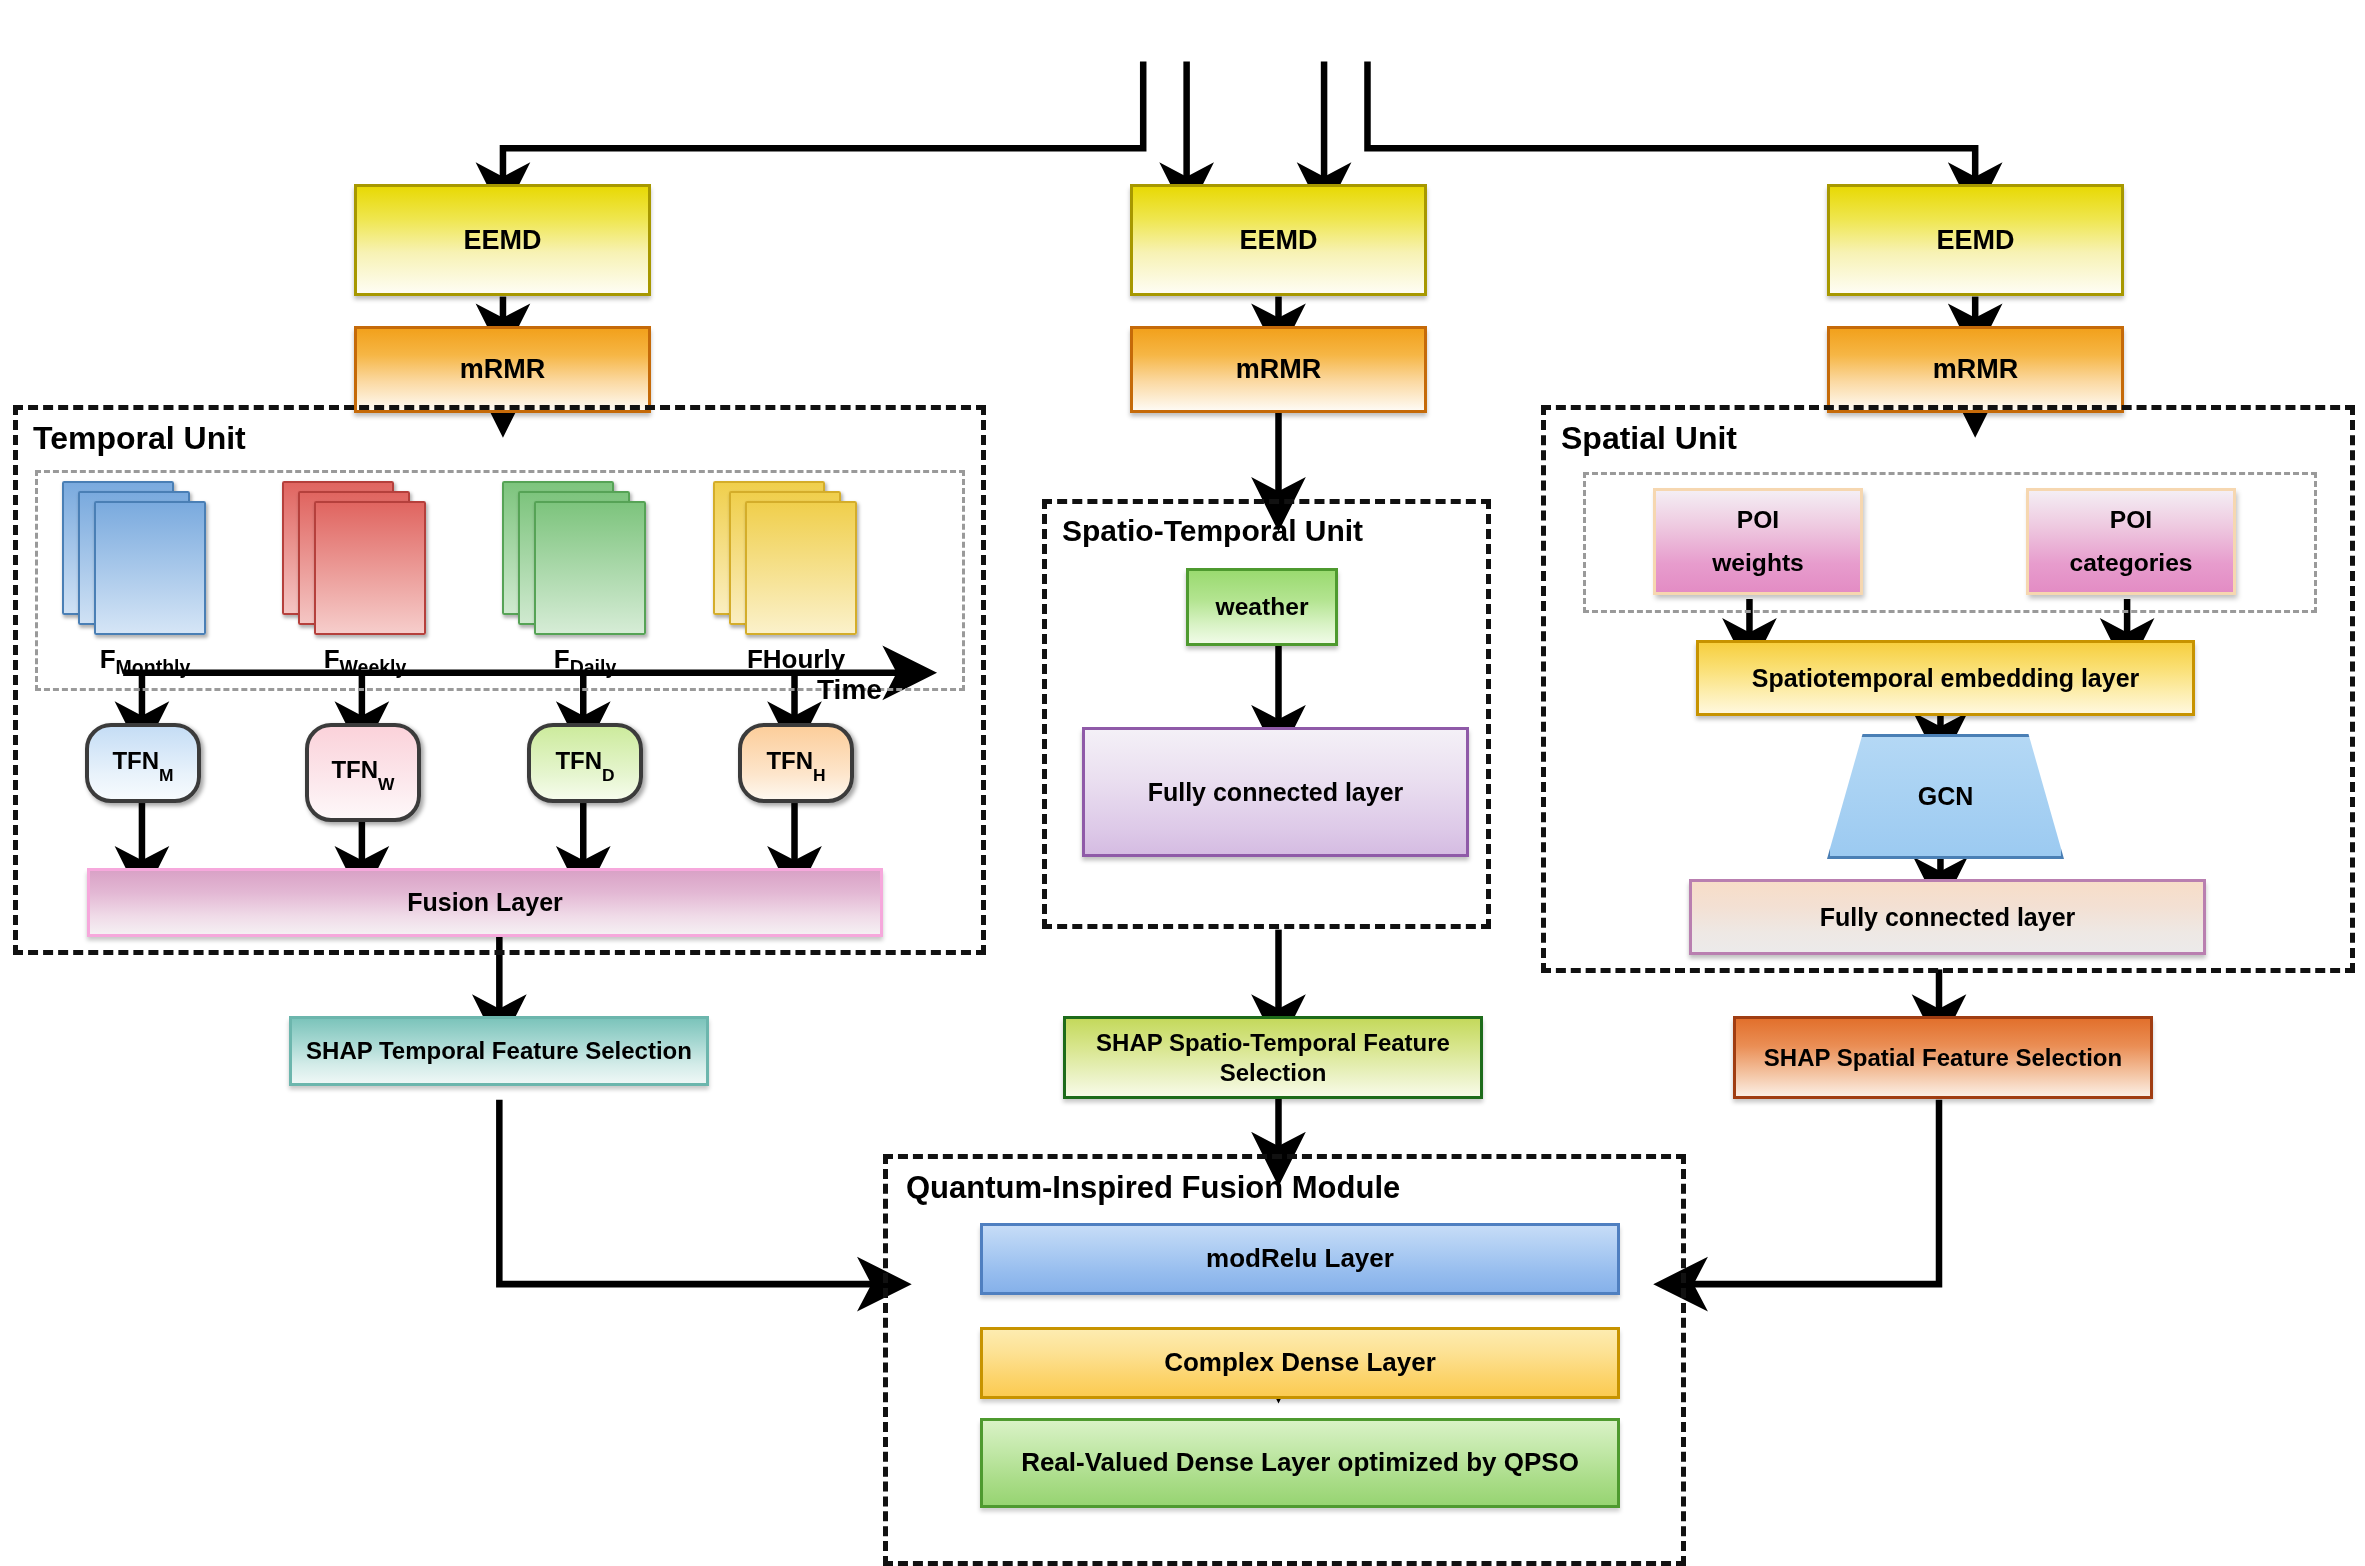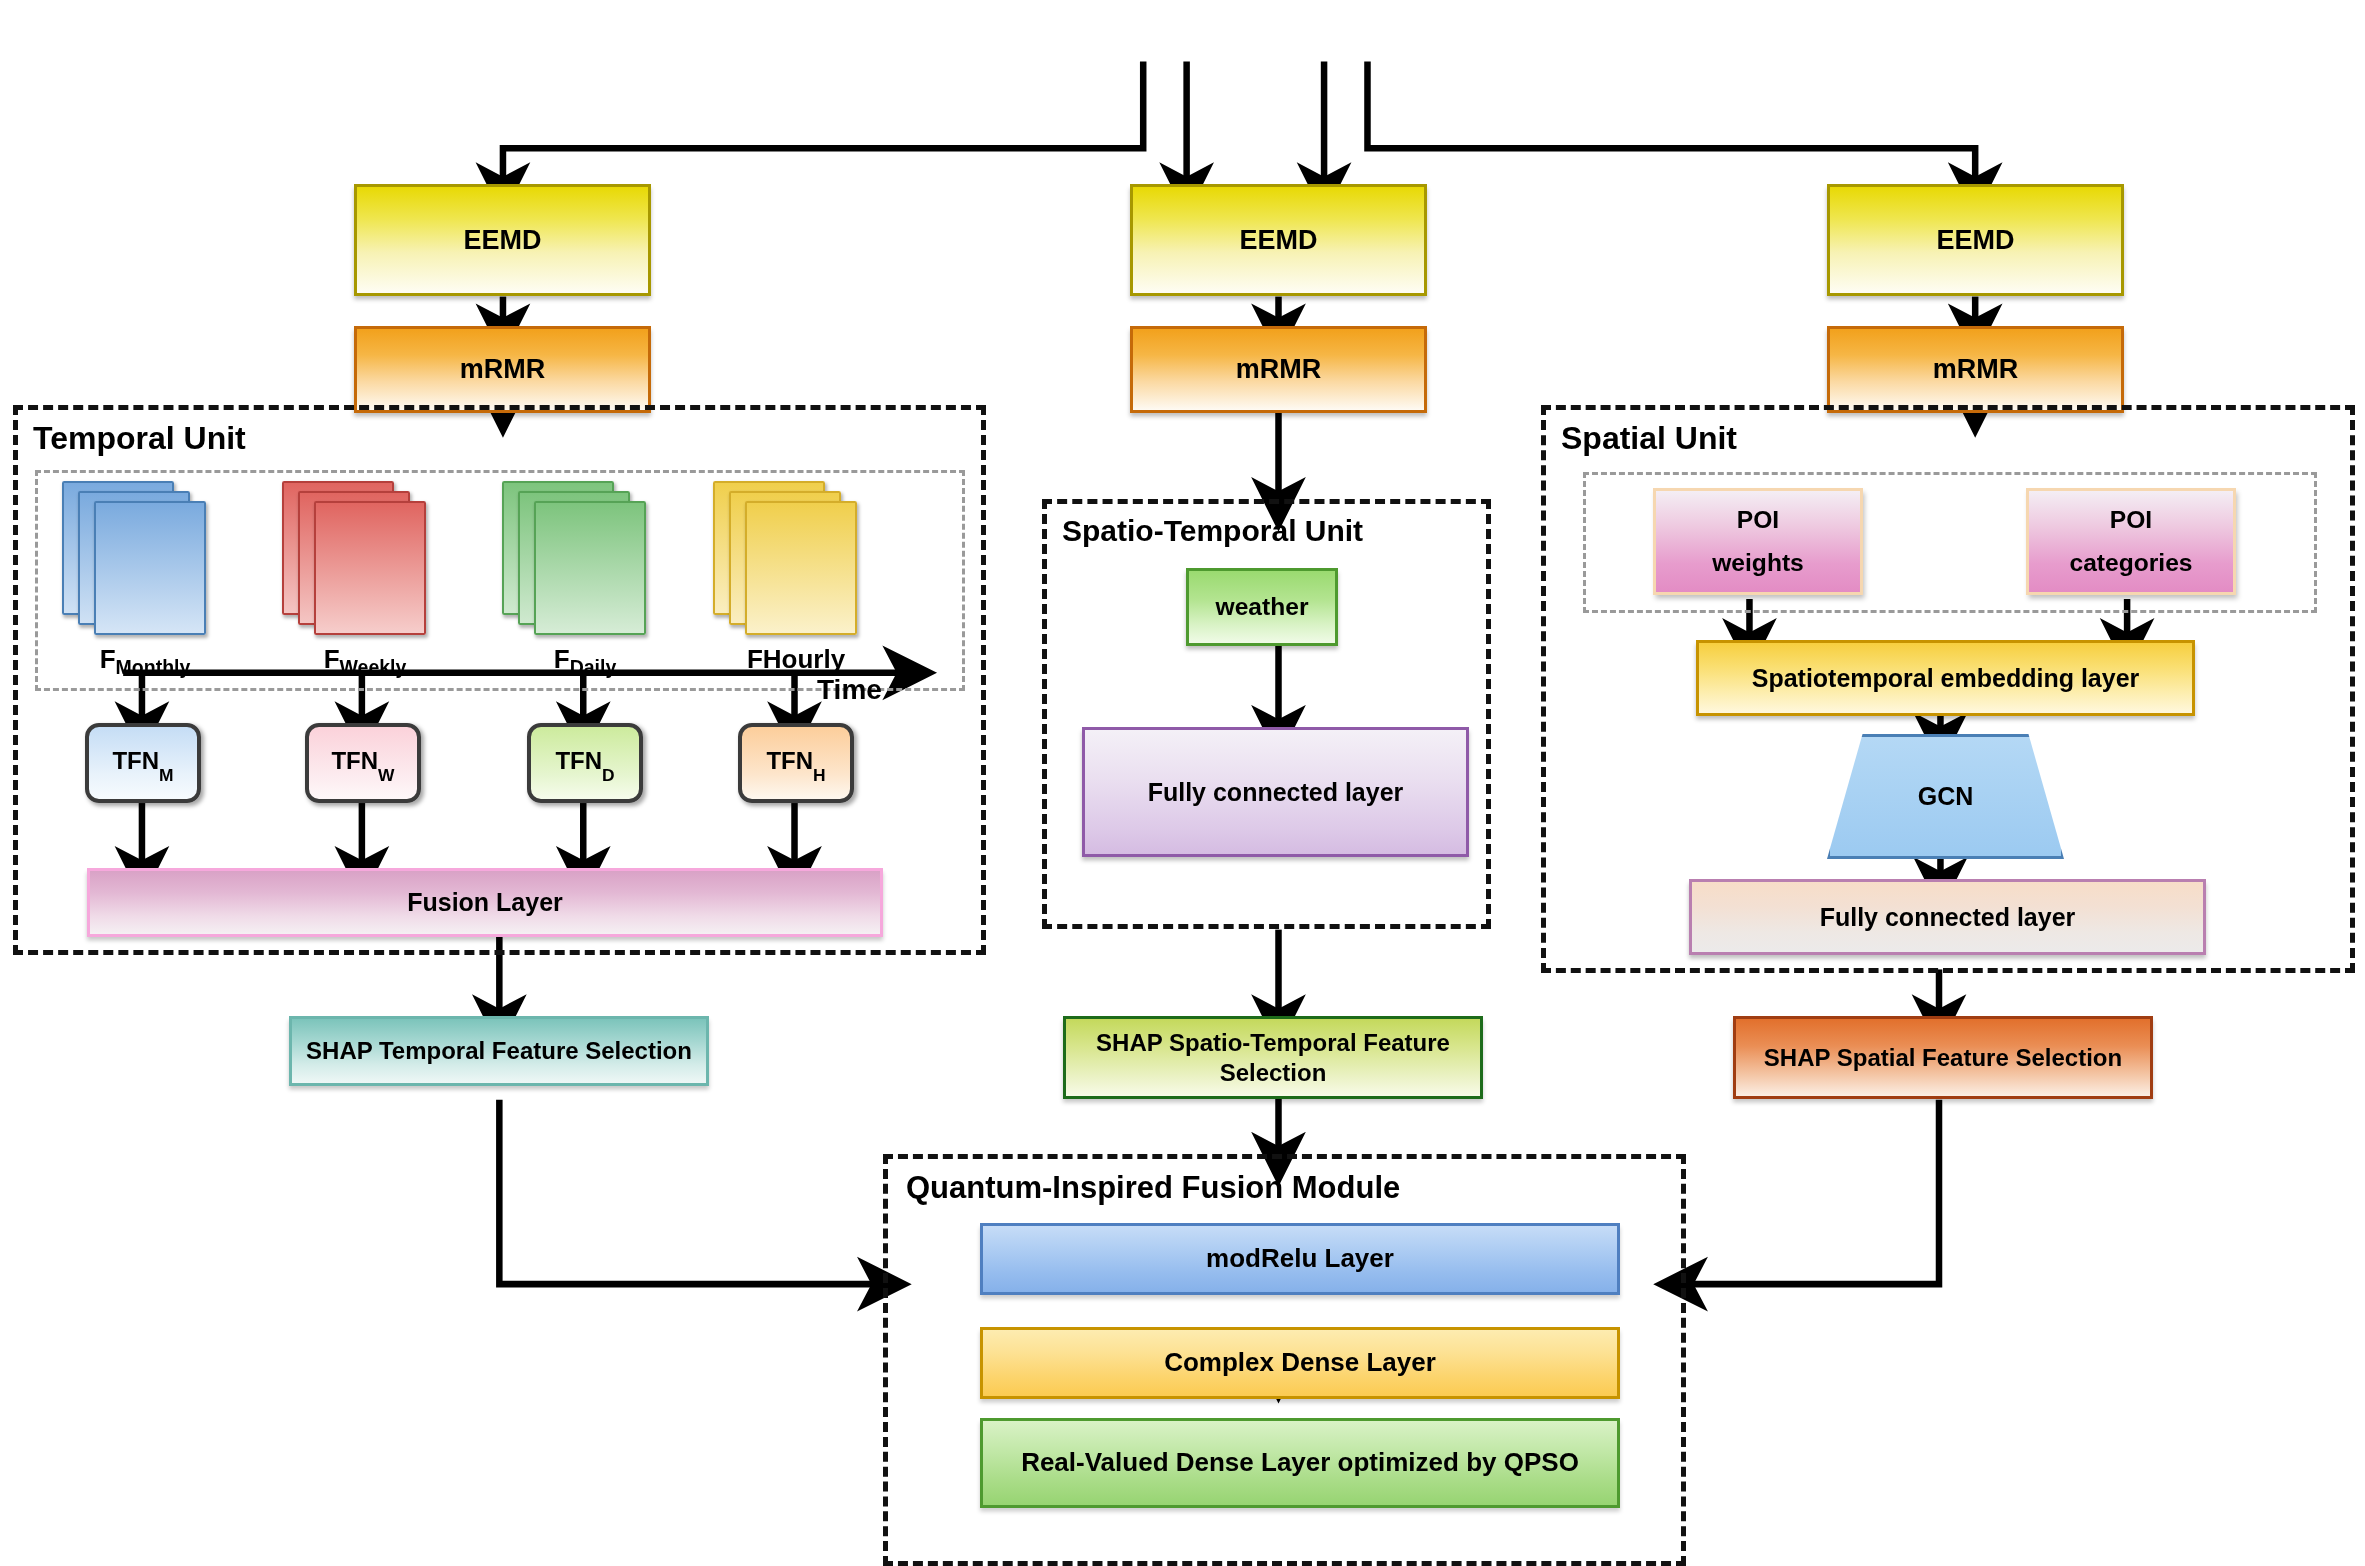--- a/index.html
+++ b/index.html
@@ -28,21 +28,21 @@
         background:linear-gradient(180deg,#f2a11c 0%,#f6b645 32%,#fbd9a2 65%,#fefaf3 100%);
         font-size:27px;box-shadow:0 3.6px 4.3px rgba(0,0,0,.25);justify-content:center;}
 
   
   .cards{position:absolute;}
   .card{position:absolute;box-sizing:border-box;border-width:2.9px;border-style:solid;border-radius:2.2px;
         box-shadow:1.4px 2.2px 3.6px rgba(0,0,0,.3);}
   .flabel{position:absolute;font-size:26px;font-weight:bold;color:#000;white-space:nowrap;text-align:center;}
   .flabel sub{font-size:19.5px;font-weight:bold;vertical-align:baseline;position:relative;top:5.8px;}
 
-  .tfn{border:4.3px solid #3b3b3b;border-radius:14px;font-size:24px;
+  .tfn{border:4.3px solid #3b3b3b;border-radius:26px;font-size:24px;
        box-shadow:2.2px 2.9px 4.3px rgba(0,0,0,.35);}
   .tfn sub{font-size:17.4px;position:relative;top:5.8px;}
 
   .fusion{border:3.6px solid #f6a8dc;
           background:linear-gradient(180deg,#d9a2c6 0%,#e3b8d4 35%,#f0dbe8 72%,#f5f0f3 100%);
           font-size:25px;box-shadow:0 3.6px 4.3px rgba(0,0,0,.22);}
 
   .weather{border:3.6px solid #4e9a2f;
            background:linear-gradient(180deg,#9ada70 0%,#b3e490 40%,#d9f3c6 75%,#f0fbe7 100%);
            font-size:24.6px;box-shadow:0 3.6px 4.3px rgba(0,0,0,.25);}
@@ -212,21 +212,21 @@
     <div class="card" style="left:16px;top:10px;width:112px;height:134px;border-color:#d4ad2a;background:linear-gradient(180deg,#f0cf4c 0%,#faeec0 100%);"></div>
     <div class="card" style="left:32px;top:20px;width:112px;height:134px;border-color:#d4ad2a;background:linear-gradient(180deg,#f0cf4c 0%,#fbf1ca 100%);"></div>
   </div>
   <div class="flabel" style="left:713px;top:644px;width:166px;">FHourly</div>
 
   <div class="timelbl" style="left:817px;top:674px;">Time</div>
 
   <div class="node tfn" style="left:85px;top:723px;width:116px;height:80px;background:linear-gradient(180deg,#c5ddf5 0%,#e8f2fb 65%,#f7fbfe 100%);">
     <span>TFN<sub>M</sub></span>
   </div>
-  <div class="node tfn" style="left:305px;top:723px;width:116px;height:80px;background:linear-gradient(180deg,#fbd2da 0%,#fceaee 65%,#fef8f9 100%);">
+  <div class="node tfn" style="left:305px;top:723px;width:116px;height:99px;background:linear-gradient(180deg,#fbd2da 0%,#fceaee 65%,#fef8f9 100%);">
     <span>TFN<sub>W</sub></span>
   </div>
   <div class="node tfn" style="left:527px;top:723px;width:116px;height:80px;background:linear-gradient(180deg,#cdeb9d 0%,#e5f5ce 65%,#f6fcec 100%);">
     <span>TFN<sub>D</sub></span>
   </div>
   <div class="node tfn" style="left:738px;top:723px;width:116px;height:80px;background:linear-gradient(180deg,#fcce9b 0%,#fde5cb 65%,#fef8ef 100%);">
     <span>TFN<sub>H</sub></span>
   </div>
 
   <div class="node fusion" style="left:87px;top:868px;width:796px;height:69px;">

